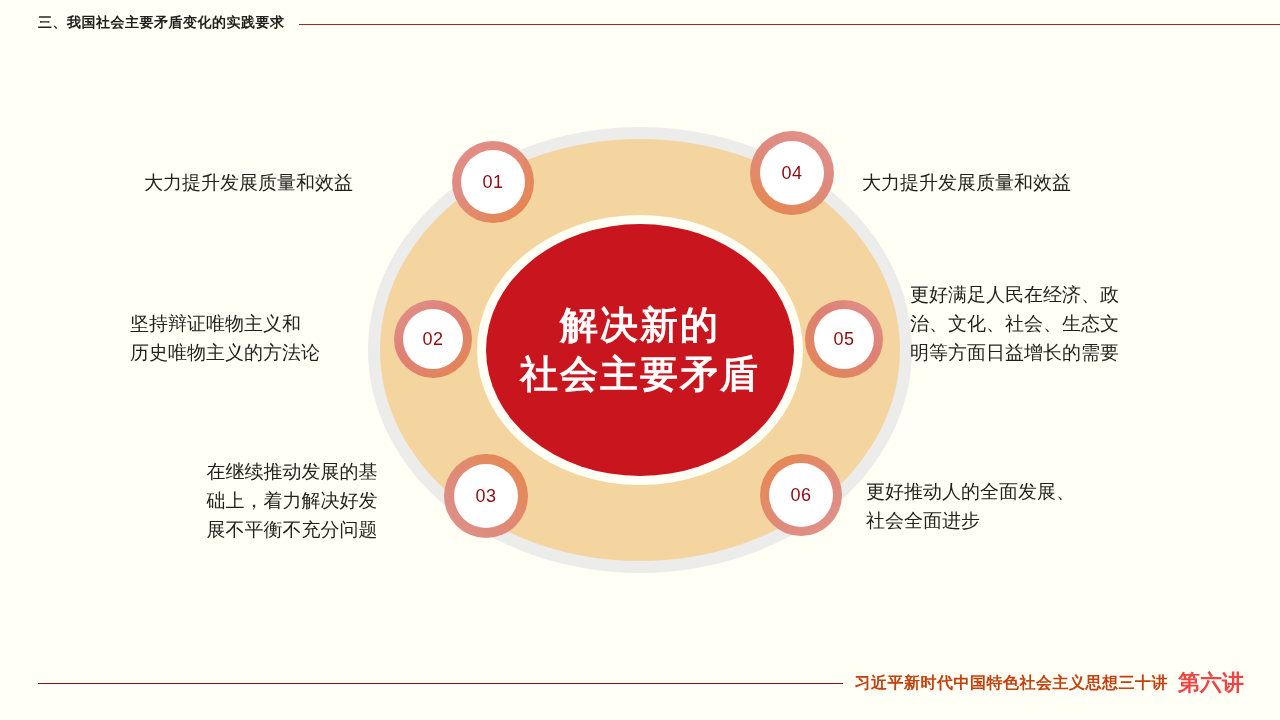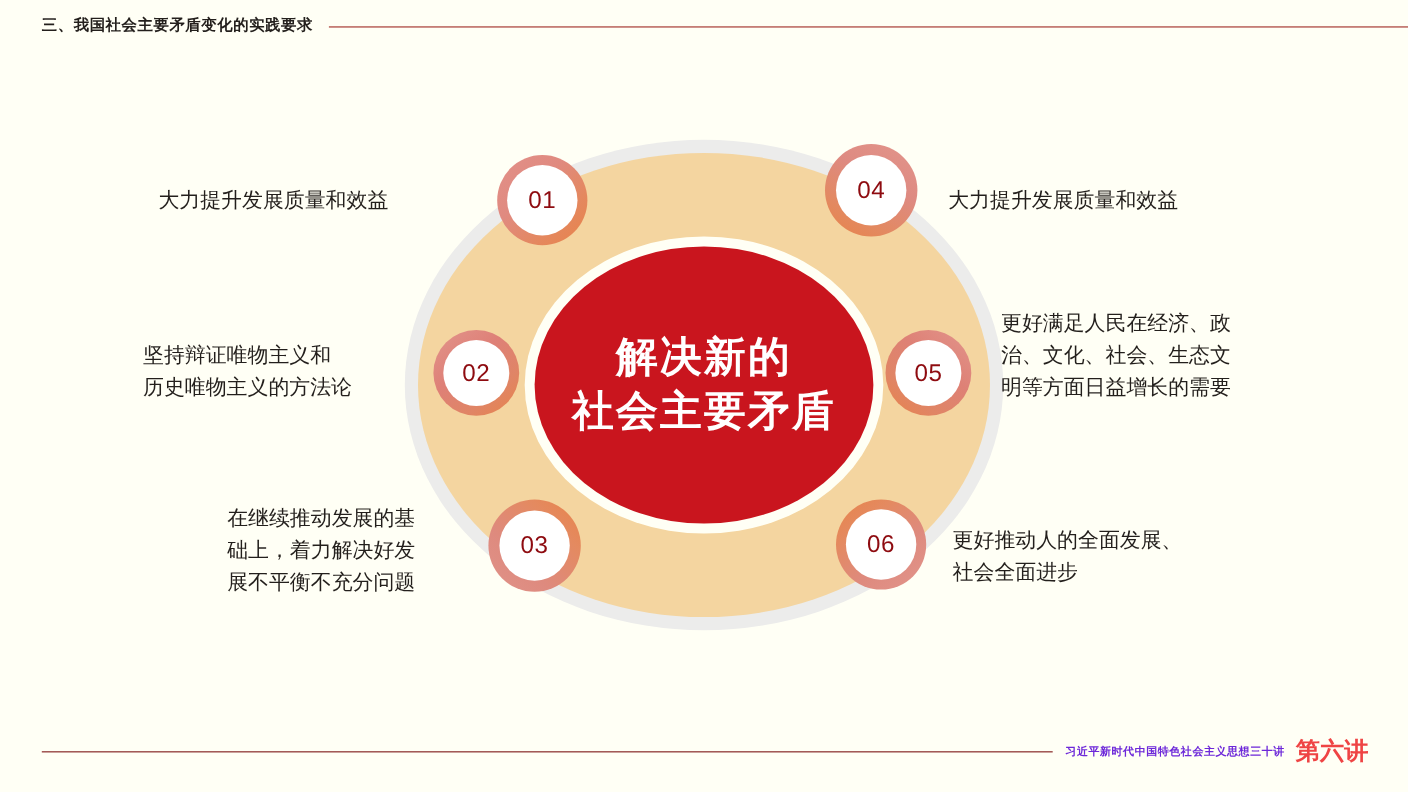--- a/index.html
+++ b/index.html
@@ -113,21 +113,21 @@
   .badge-inner {
     position: absolute;
     border-radius: 50%;
     background: #ffffff;
     display: flex;
     align-items: center;
     justify-content: center;
   }
   .badge-num {
     color: #8e0b10;
-    font-size: 22px;
+    font-size: 18px;
     font-weight: normal;
     letter-spacing: 0.5px;
     line-height: 1;
   }
 
   
   .label {
     position: absolute;
     font-size: 19px;
     color: #231f1c;
@@ -149,22 +149,22 @@
     align-items: center;
   }
   #footer-rule {
     flex: 1;
     height: 0;
     border-top: 1.6px solid #7d1414;
     margin-left: 38px;
     margin-right: 12px;
   }
   #footer-text {
-    font-size: 10px;
-    color: #6d28d9;
+    font-size: 16px;
+    color: #c2410c;
     letter-spacing: 0.5px;
     white-space: nowrap;
     font-weight: bold;
   }
   #footer-lesson {
     margin-left: 10px;
     margin-right: 36px;
     font-size: 22px;
     color: #ef4444;
     font-weight: bold;

